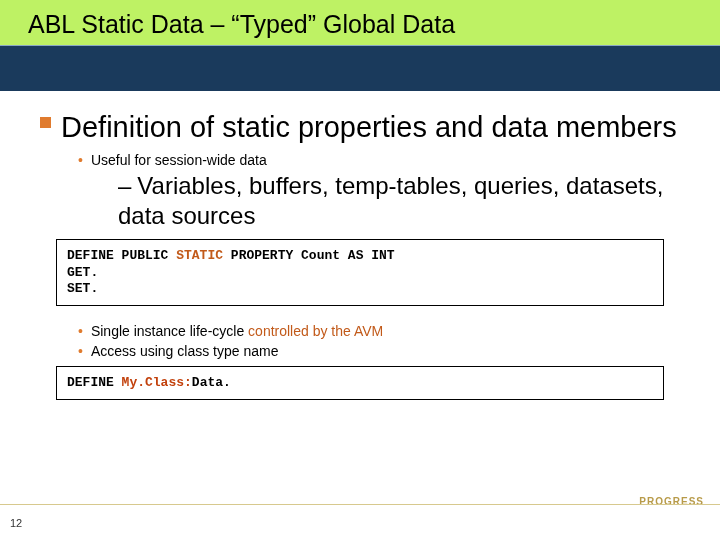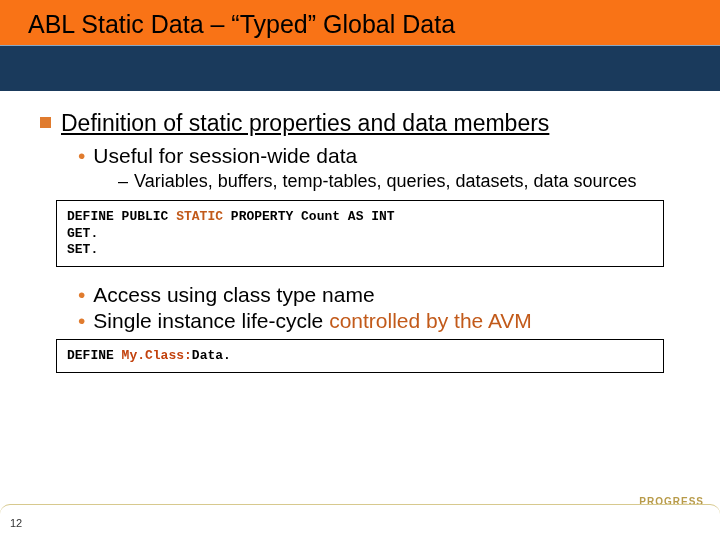--- a/index.html
+++ b/index.html
@@ -8,21 +8,21 @@
     height: 540px;
     font-family: Arial, Helvetica, sans-serif;
     background: #ffffff;
     position: relative;
     overflow: hidden;
   }
   .title-text {
     font-size: 25px;
     color: #000;
     padding: 10px 0 6px 28px;
-    background: #f97316;
+    background: #bef264;
   }
   .blue-strip {
     background: #1a3a5c;
     height: 46px;
     border-top: 1px solid #8aa9c4;
   }
   .content {
     padding: 18px 40px 0 40px;
   }
   .bullet-row {
@@ -32,41 +32,40 @@
   }
   .sq-bullet {
     width: 11px;
     height: 11px;
     background: #e07b2e;
     margin-top: 8px;
     margin-right: 10px;
     flex-shrink: 0;
   }
   .lvl1-text {
-    font-size: 23px;
+    font-size: 29px;
     color: #000;
     line-height: 1.25;
-    text-decoration: underline;
   }
   .lvl2 {
     margin-left: 38px;
     margin-bottom: 2px;
   }
   .lvl2-text {
-    font-size: 21px;
+    font-size: 14px;
     color: #000;
   }
   .dot-bullet { color: #e07b2e; margin-right: 8px; }
   .lvl3 {
     margin-left: 78px;
     margin-top: 2px;
     margin-bottom: 8px;
   }
   .lvl3-text {
-    font-size: 18px;
+    font-size: 24px;
     color: #000;
     line-height: 1.25;
   }
   .dash { margin-right: 6px; }
   .code-box {
     border: 1px solid #000;
     margin: 6px 16px 16px 16px;
     padding: 8px 10px;
     font-family: "Courier New", Courier, monospace;
     font-size: 13px;
@@ -82,21 +81,20 @@
     left: 0;
     right: 0;
     height: 36px;
     border-top: 1px solid #d7c98e;
     display: flex;
     align-items: center;
     padding: 0 10px;
     font-size: 11px;
     color: #555;
     background: #fff;
-    border-radius: 10px;
   }
   .page-num {
     width: 22px;
     color: #333;
   }
   .footer-title {
     flex: 1;
     color: #666;
   }
   .copyright {
@@ -156,24 +154,24 @@
   </div>
 
   <div class="code-box">
     <span>DEFINE PUBLIC </span><span class="kw-static">STATIC</span><span> PROPERTY Count AS INT</span><br>
     <span>GET.</span><br>
     <span>SET.</span>
   </div>
 
 
   <div class="lvl2">
-    <span class="lvl2-text"><span class="dot-bullet">•</span><span>Access using class type name</span></span>
+    <span class="lvl2-text"><span class="dot-bullet">•</span><span>Single instance life-cycle </span><span class="hl-orange">controlled by the AVM</span></span>
   </div>
   <div class="lvl2">
-    <span class="lvl2-text"><span class="dot-bullet">•</span><span>Single instance life-cycle </span><span class="hl-orange">controlled by the AVM</span></span>
+    <span class="lvl2-text"><span class="dot-bullet">•</span><span>Access using class type name</span></span>
   </div>
 
   <div class="code-box">
     <span>DEFINE </span><span class="kw-class">My.Class:</span><span>Data.</span>
   </div>
 
 </div>
 
 <div class="logo">
   <div class="logo-progress">PROGRESS</div>

